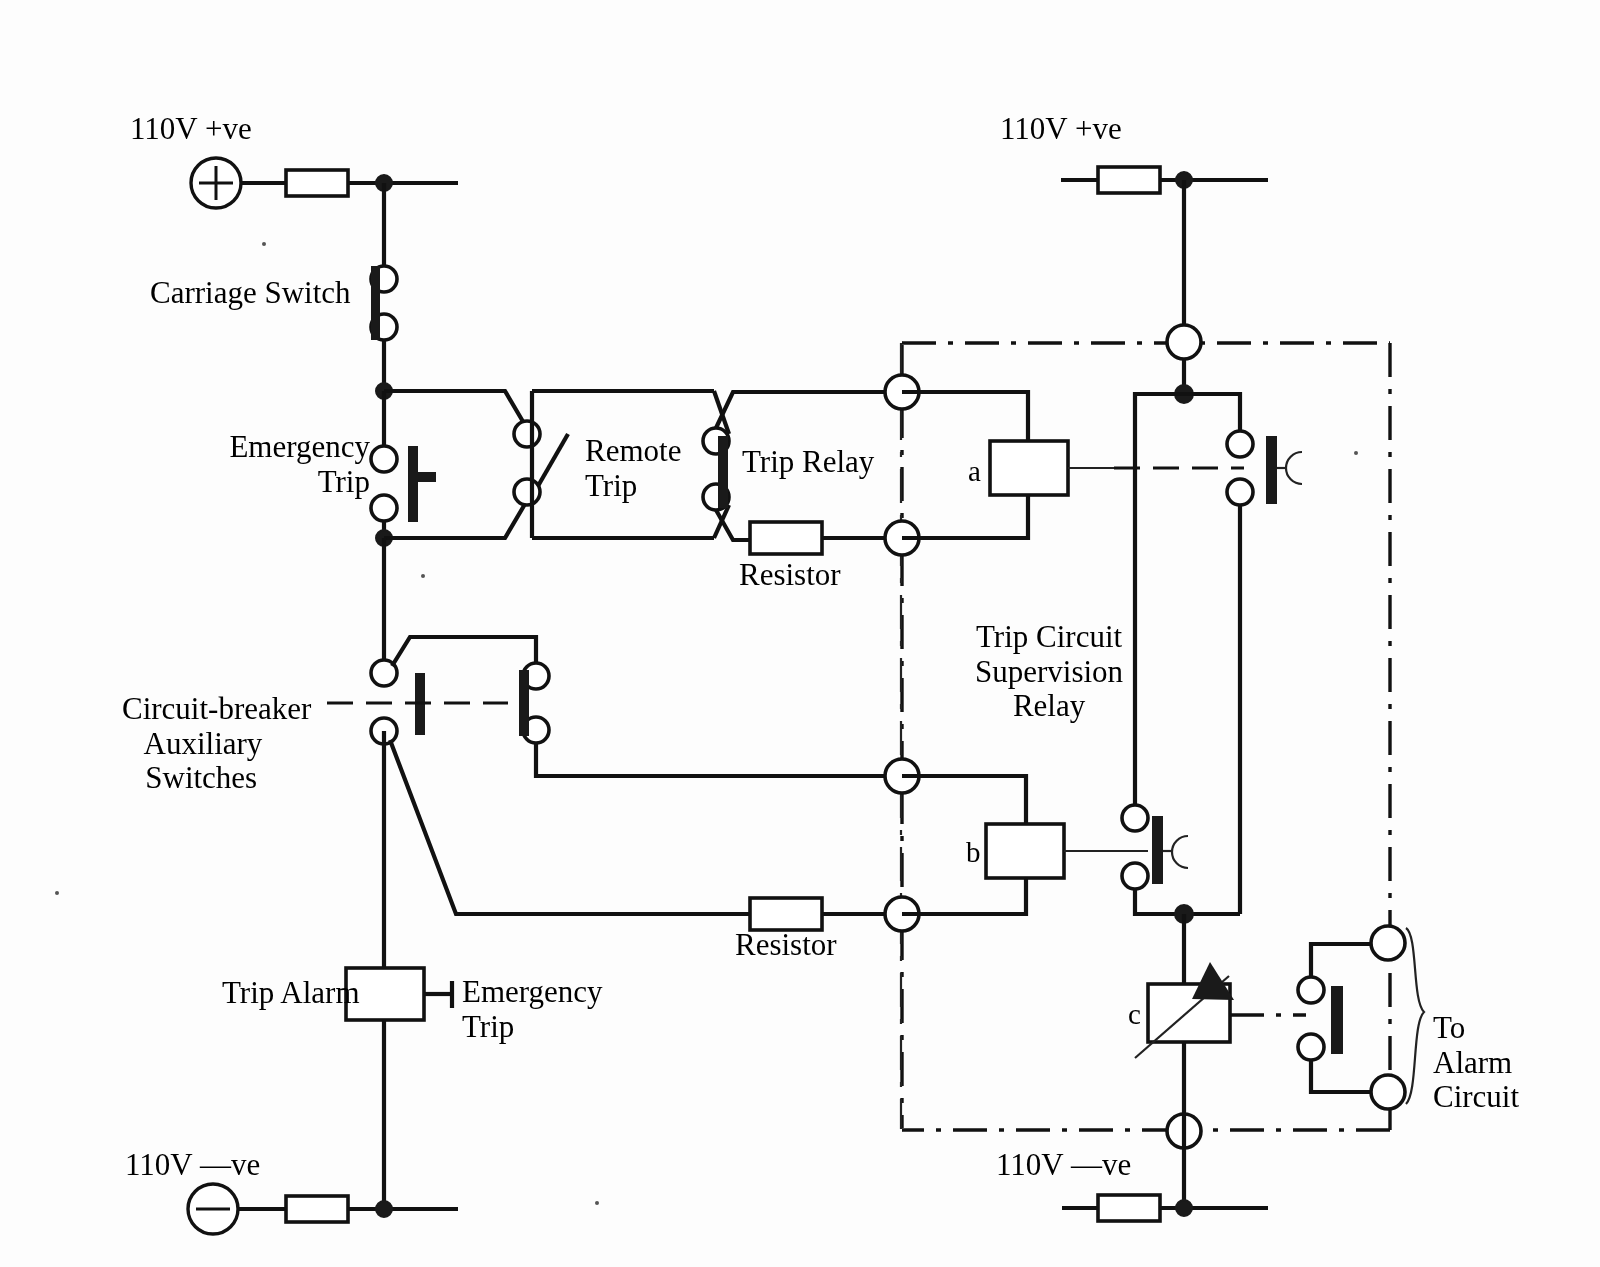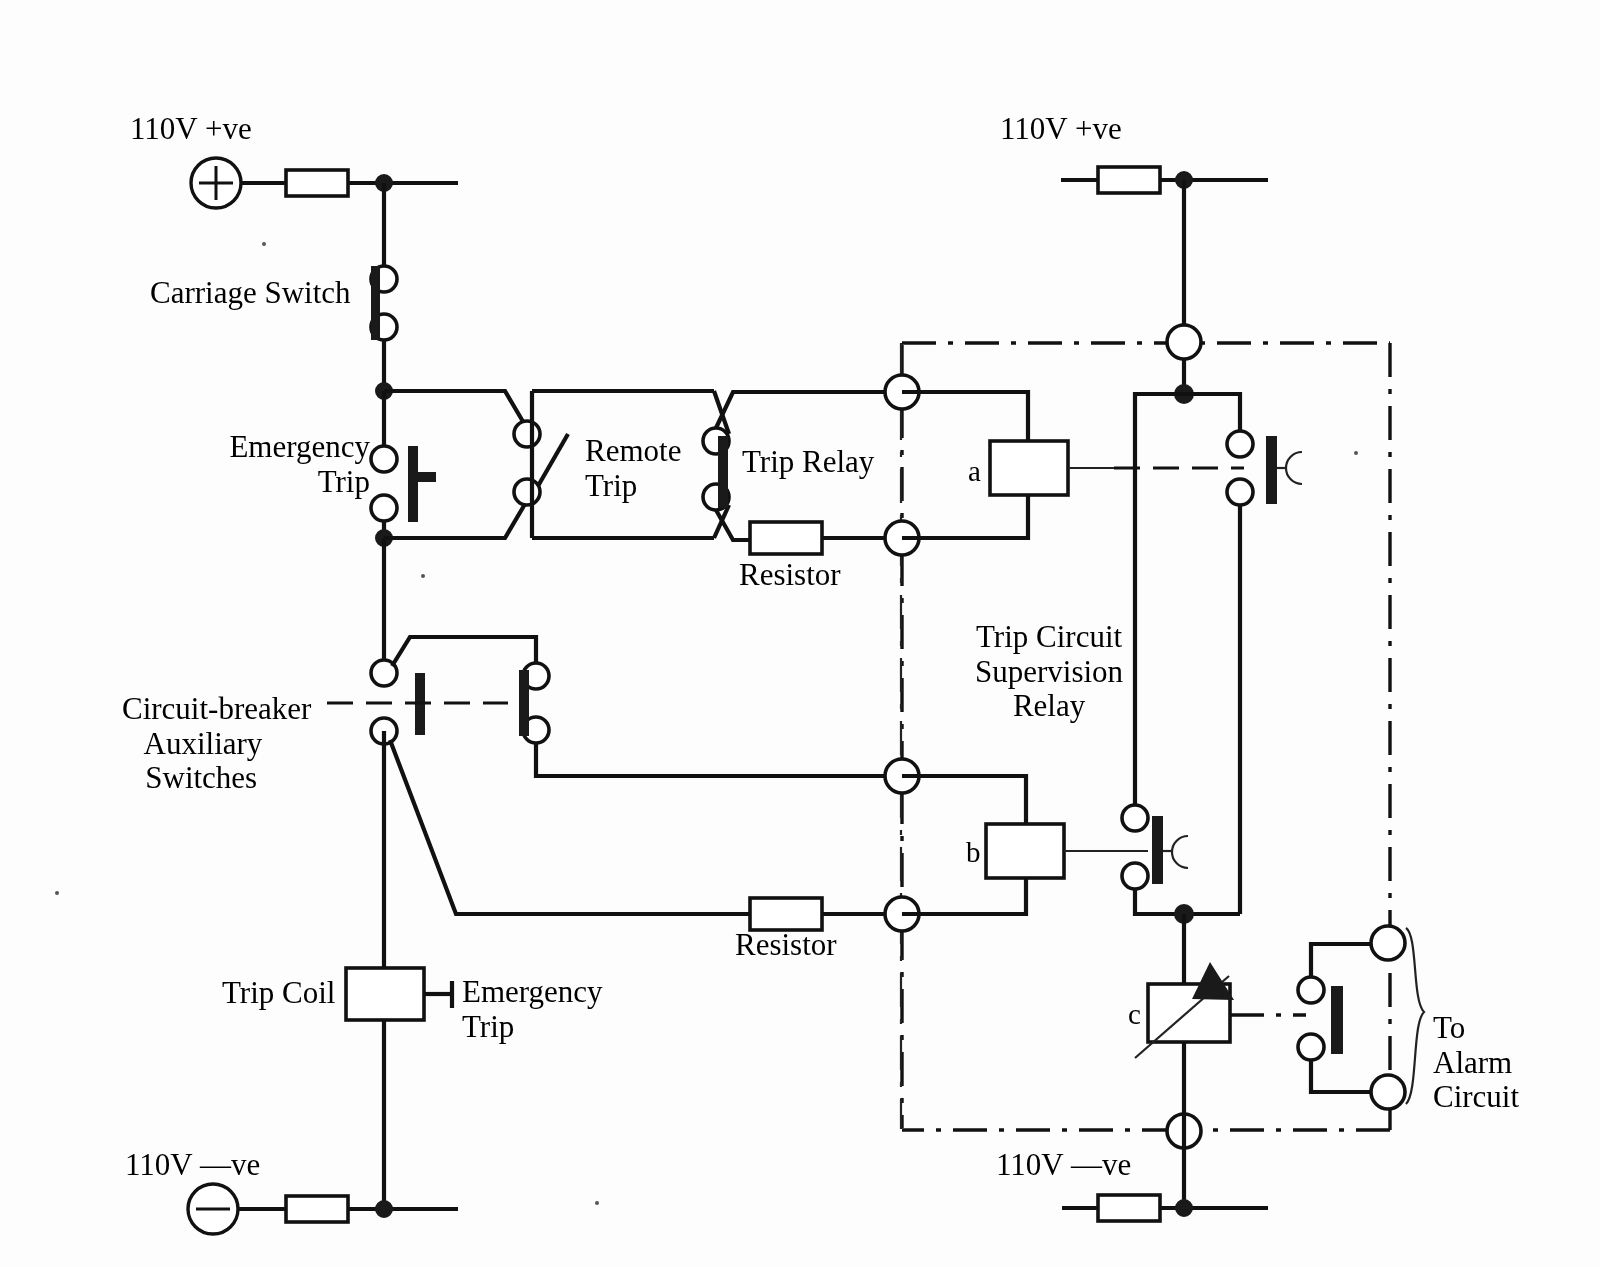--- a/index.html
+++ b/index.html
@@ -284,21 +284,21 @@
 Trip</div>
 
     <div style="left:742px; top:445px; font-size:31px;">Trip Relay</div>
 
     <div style="left:739px; top:558px; font-size:31px;">Resistor</div>
 
     <div style="left:122px; top:652px; font-size:31px;margin-top:40px;">Circuit-breaker
    Auxiliary
    Switches</div>
 
-    <div style="left:222px; top:976px; font-size:31px;">Trip Coil</div>
+    <div style="left:222px; top:976px; font-size:31px;">Trip Alarm</div>
 
     <div style="left:462px; top:975px; font-size:31px;">Emergency
 Trip</div>
 
     <div style="left:735px; top:928px; font-size:31px;">Resistor</div>
 
     <div style="left:125px; top:1148px; font-size:31px;">110V —ve</div>
 
     <div style="left:1000px; top:112px; font-size:31px;">110V +ve</div>
 

